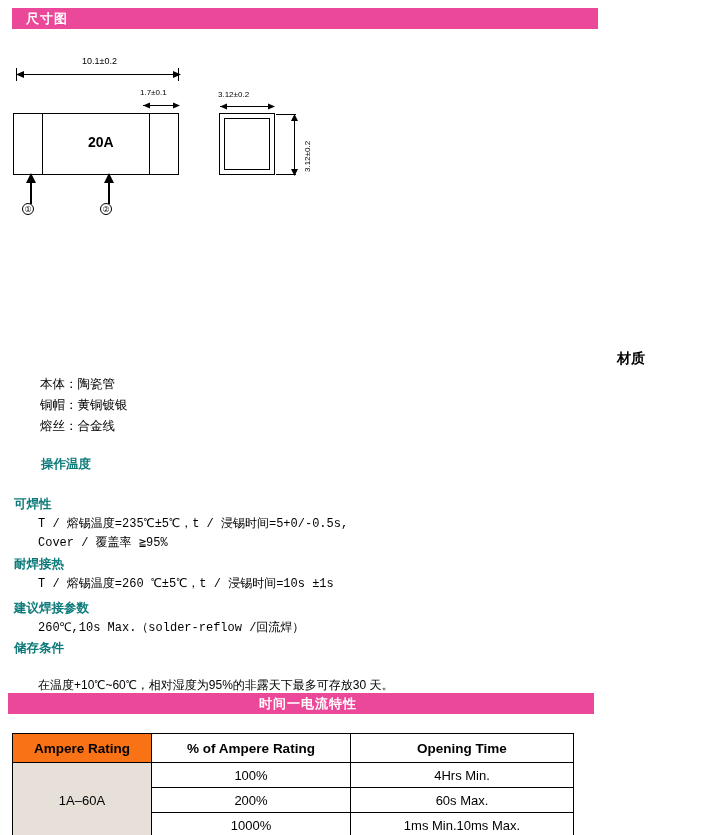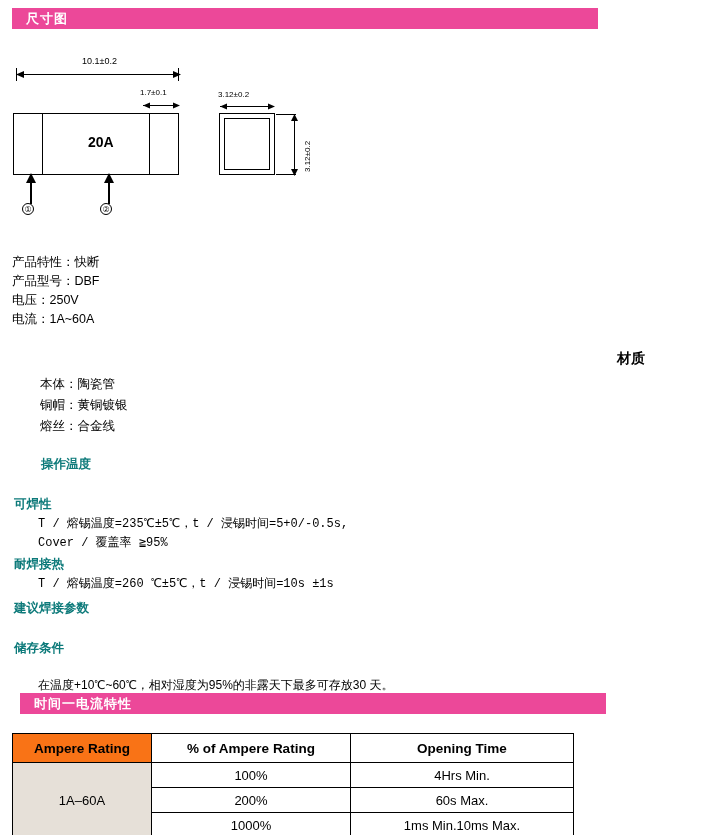--- a/index.html
+++ b/index.html
@@ -29,21 +29,21 @@
     font-weight: bold;
     font-size: 13px;
     line-height: 21px;
     height: 21px;
     padding-left: 14px;
     box-sizing: border-box;
     letter-spacing: 1px;
   }
   .bar-dim { left: 12px; top: 8px; width: 586px; }
   .bar-feat { left: 12px; top: 348px; width: 586px; }
-  .bar-time { left: 20px; top: 693px; width: 586px; }
+  .bar-time { left: 8px; top: 693px; width: 586px; text-align: center; }
 
   .side-label {
     position: absolute;
     left: 617px;
     top: 350px;
     font-size: 14px;
     font-weight: bold;
     color: #000000;
   }
 
@@ -225,45 +225,40 @@
     <div class="arrow-line" style="left:294px; top:74px; width:1px; height:60px;"></div>
     <svg style="position:absolute; left:288px; top:72px;" width="14" height="66">
       <polygon points="6.5,2 3,9 10,9" fill="#000"></polygon>
       <polygon points="6.5,64 3,57 10,57" fill="#000"></polygon>
     </svg>
     <div class="arrow-line" style="left:276px; top:74px; width:20px; height:1px;"></div>
     <div class="arrow-line" style="left:276px; top:134px; width:20px; height:1px;"></div>
     <div class="vert-text" style="left:303px; top:132px;">3.12±0.2</div>
   </div>
 
-  <div class="specblock">
-    <div>产品特性：快断</div>
-    <div>产品型号：DBF</div>
-    <div>电压：250V</div>
-    <div>电流：1A~60A</div>
-  </div>
 
   <div class="side-label">材质</div>
 
   <div class="featlist">
     <div>本体：陶瓷管</div>
     <div>铜帽：黄铜镀银</div>
     <div>熔丝：合金线</div>
   </div>
 
   <div class="subhead" style="top:456px;margin-left:27px;">操作温度</div>
 
   <div class="subhead" style="top:496px;">可焊性</div>
   <div class="subbody" style="top:515px;">T / 熔锡温度=235℃±5℃，t / 浸锡时间=5+0/-0.5s,</div>
   <div class="subbody" style="top:534px;">Cover / 覆盖率 ≧95%</div>
 
   <div class="subhead" style="top:556px;">耐焊接热</div>
   <div class="subbody" style="top:575px;">T / 熔锡温度=260 ℃±5℃，t / 浸锡时间=10s ±1s</div>
 
   <div class="subhead" style="top:600px;">建议焊接参数</div>
+  <div class="subbody" style="top:619px;">260℃,10s Max.（solder-reflow /回流焊）</div>
 
   <div class="subhead" style="top:640px;">储存条件</div>
   <div class="subbody subbody-cn" style="top:676px;">在温度+10℃~60℃，相对湿度为95%的非露天下最多可存放30 天。</div>
 
   <div class="bar bar-time">时间一电流特性</div>
 
   <table class="chars">
     <tbody>
         <tr>
       <th class="amp-head">Ampere Rating</th>

